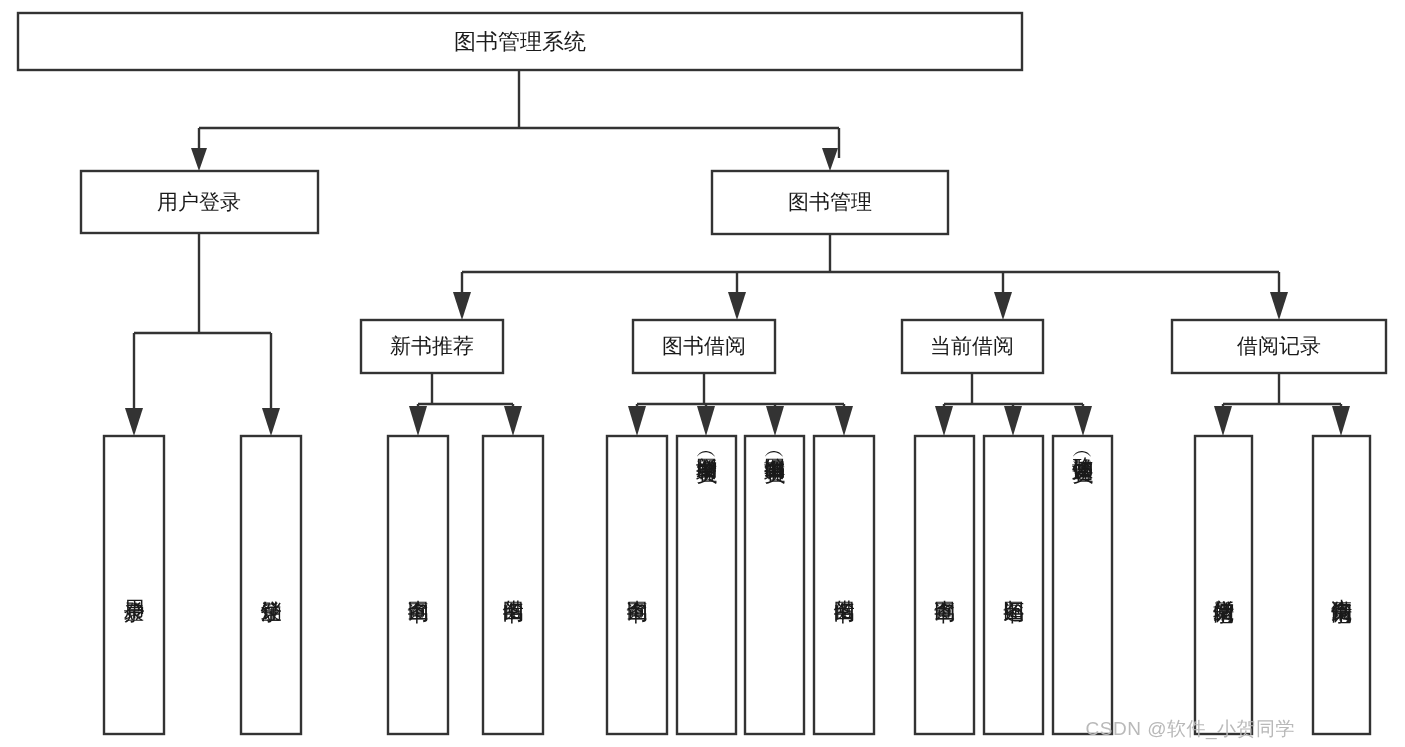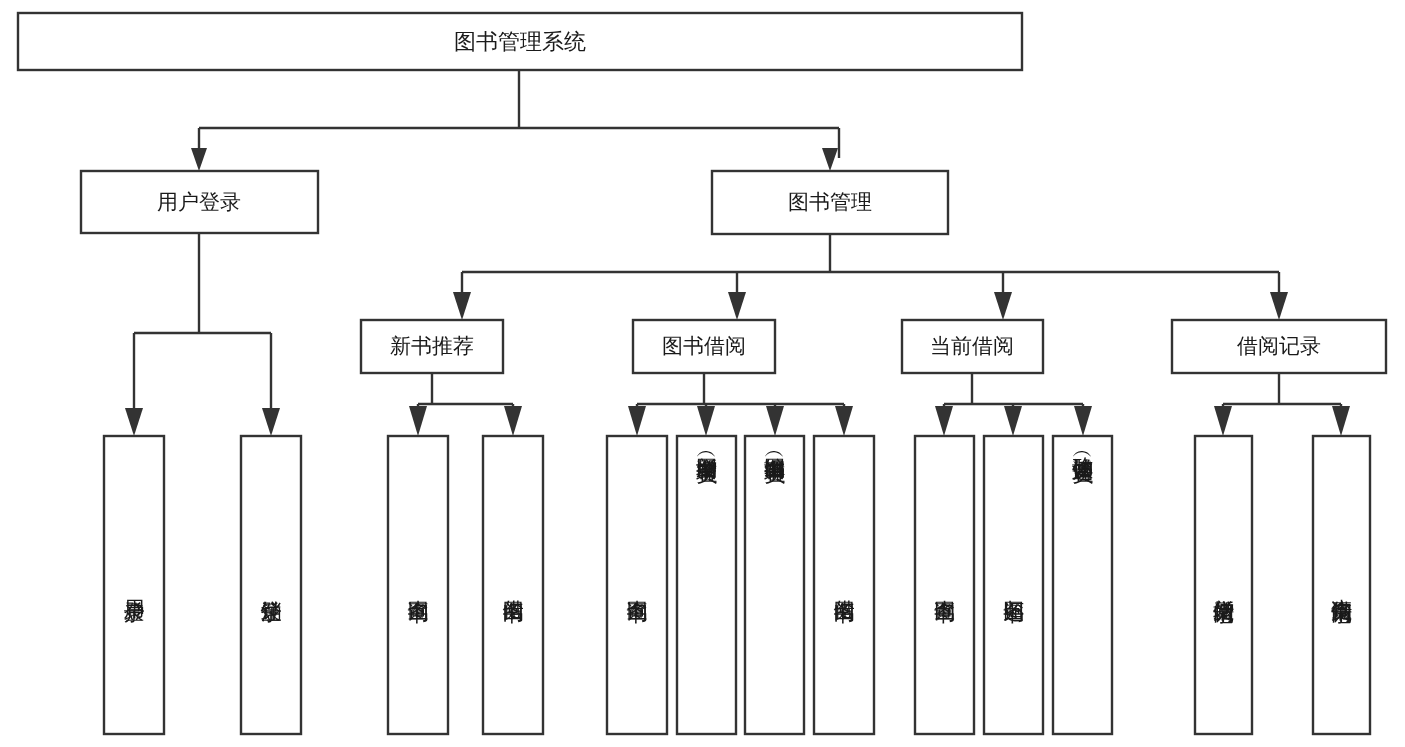--- a/index.html
+++ b/index.html
@@ -239,14 +239,15 @@
   </div>
 
   <div class="vlabel-wrap" style="left:1195px; top:436px; width:57px; height:298px;">
     <span class="vlabel">新增借阅记录</span>
   </div>
 
   <div class="vlabel-wrap" style="left:1313px; top:436px; width:57px; height:298px;">
     <span class="vlabel">查询借阅记录</span>
   </div>
 
+  <div id="watermark">CSDN @软件_小贺同学</div>
 
 </div>
 
 </body></html>

